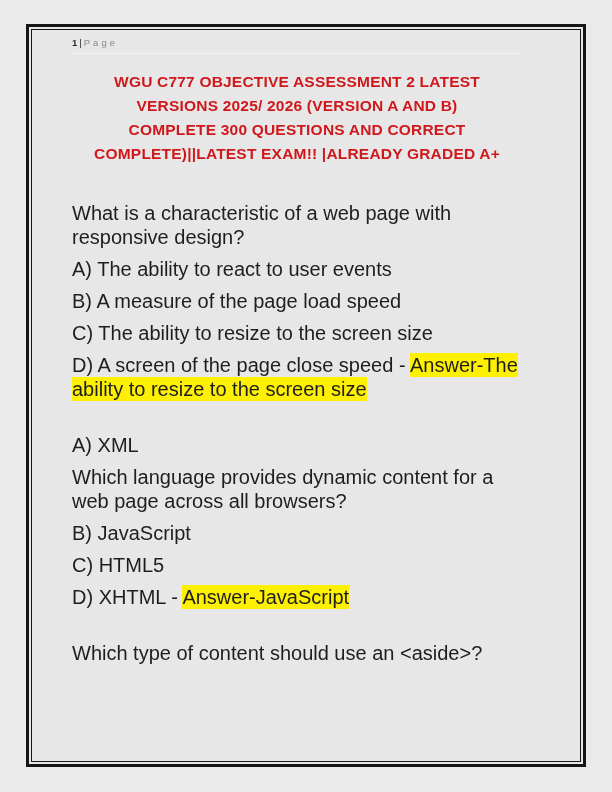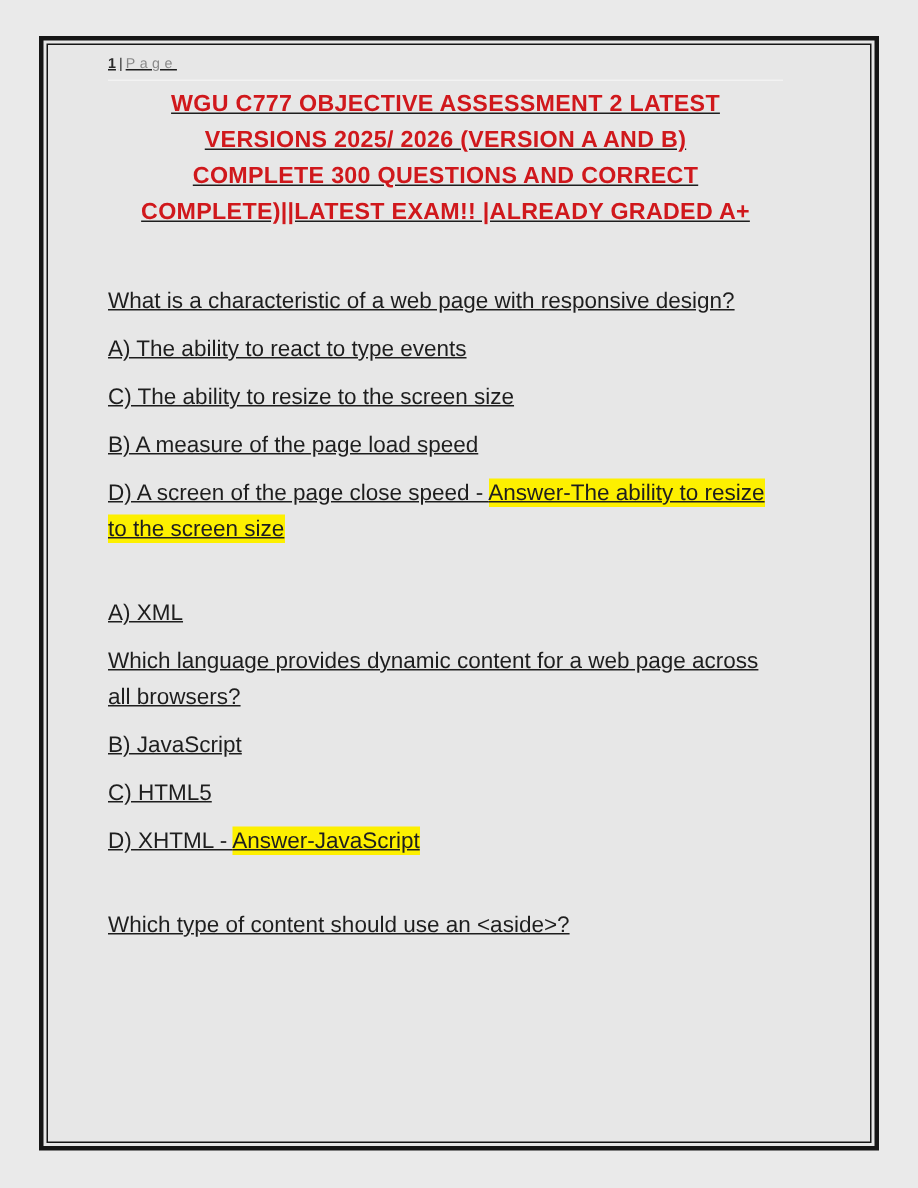--- a/index.html
+++ b/index.html
@@ -27,21 +27,20 @@
     background: #e7e7e7;
   }
   .sheet-inner {
     width: 100%;
     height: 100%;
     box-sizing: border-box;
     border: 1px solid #161616;
     padding: 7px 58px 0 40px;
     overflow: hidden;
     background: #e7e7e7;
-    text-decoration: underline;
   }
   .page-header {
     font-size: 9.5px;
     padding-bottom: 5px;
     border-bottom: 1px solid #f2f2f2;
     color: #8a8a8a;
     white-space: nowrap;
   }
   .page-header .num {
     font-weight: bold;
@@ -49,31 +48,31 @@
   }
   .page-header .divider {
     color: #2a2a2a;
     padding: 0 2px;
   }
   .page-header .label {
     letter-spacing: 3px;
     color: #8a8a8a;
   }
   .doc-title {
-    margin-top: 4px;
+    margin-top: 16px;
     text-align: center;
     color: #d0181c;
     font-weight: bold;
     font-size: 15.5px;
     line-height: 24px;
     letter-spacing: 0.2px;
   }
   .doc-body {
     margin-top: 35px;
-    font-size: 15px;
+    font-size: 20px;
     line-height: 24px;
   }
   .doc-body p {
     margin: 0 0 8px 0;
   }
   .question-block + .question-block {
     margin-top: 32px;
   }
   .hl {
     background: #fdf000;
@@ -94,23 +93,23 @@
       <div>WGU C777 OBJECTIVE ASSESSMENT 2 LATEST</div>
       <div>VERSIONS 2025/ 2026 (VERSION A AND B)</div>
       <div>COMPLETE 300 QUESTIONS AND CORRECT</div>
       <div>COMPLETE)||LATEST EXAM!! |ALREADY GRADED A+</div>
     </div>
 
     <div class="doc-body">
 
       <div class="question-block">
         <p>What is a characteristic of a web page with responsive design?</p>
-        <p>A) The ability to react to type events</p>
+        <p>A) The ability to react to user events</p>
+        <p>B) A measure of the page load speed</p>
         <p>C) The ability to resize to the screen size</p>
-        <p>B) A measure of the page load speed</p>
         <p><span>D) A screen of the page close speed - </span><span class="hl">Answer-The ability to resize to the screen size</span></p>
       </div>
 
       <div class="question-block">
         <p>A) XML</p>
         <p>Which language provides dynamic content for a web page across all browsers?</p>
         <p>B) JavaScript</p>
         <p>C) HTML5</p>
         <p><span>D) XHTML - </span><span class="hl">Answer-JavaScript</span></p>
       </div>

